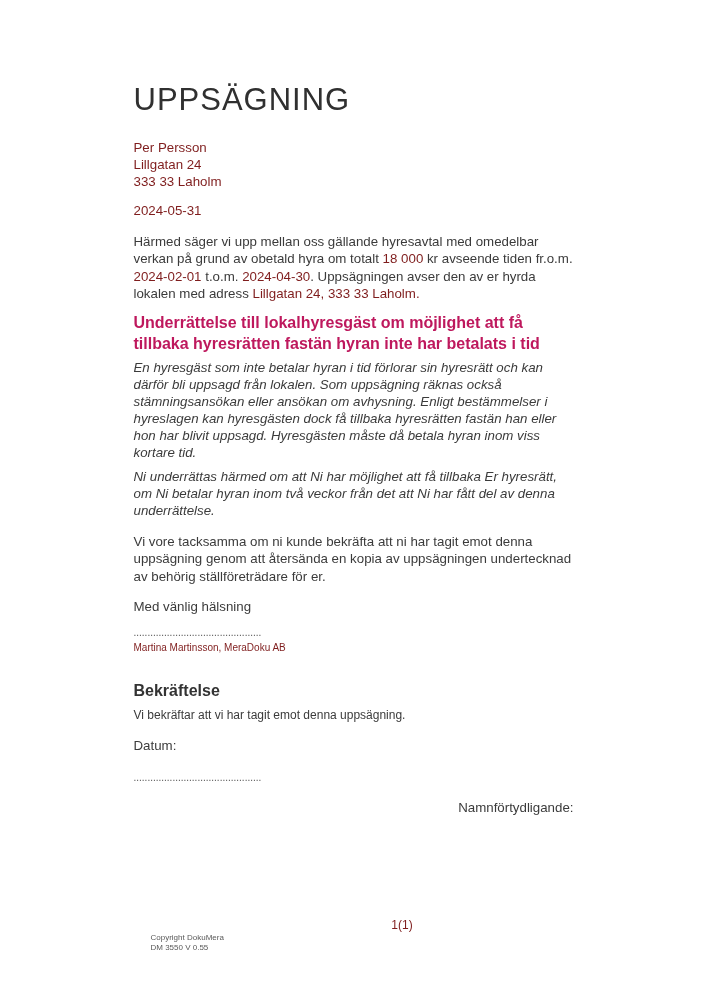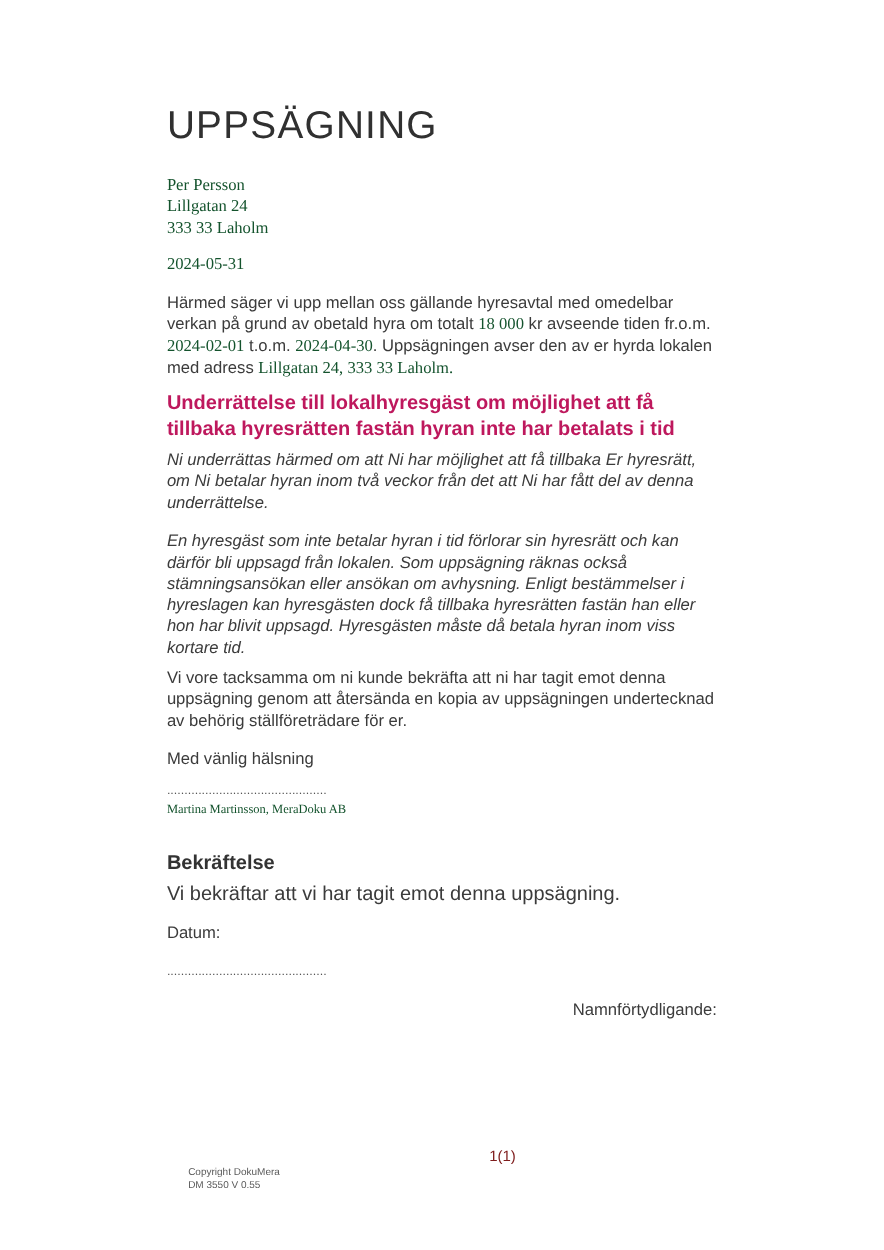--- a/index.html
+++ b/index.html
@@ -16,21 +16,21 @@
     overflow: hidden;
   }
   .doc-title {
     margin: 0 0 24px 0;
     font-size: 31px;
     line-height: 31px;
     font-weight: 300;
     letter-spacing: 1px;
     color: #303030;
   }
-  .t-red { color: #14532d; font-family: Liberation Serif, serif; }
+  .t-red { color: #7f1d1d; }
   .recipient { margin: 0 0 12px 0; }
   .recipient div { font-size: 13.3px; line-height: 17px; }
   .date-line { font-size: 13.3px; line-height: 17px; margin: 0 0 14px 0; }
   p.body {
     margin: 0 0 10px 0;
     font-size: 13.3px;
     line-height: 17.3px;
     max-width: 537px;
   }
   p.body.last { margin-bottom: 13px; }
@@ -60,21 +60,21 @@
     white-space: nowrap;
   }
   .signer { font-size: 10px; line-height: 17px; margin: 0 0 24px 0; }
   h3.confirm-heading {
     margin: 0 0 6px 0;
     font-size: 16px;
     line-height: 21px;
     font-weight: 600;
     color: #333333;
   }
-  .confirm-text { font-size: 16px; line-height: 17px; margin: 0 0 13px 0; }
+  .confirm-text { font-size: 12px; line-height: 17px; margin: 0 0 13px 0; }
   .field-label { font-size: 13.3px; line-height: 17px; margin: 0 0 18px 0; }
   .dotted-line.second { margin: 0 0 15px 0; }
   .name-label { font-size: 13.3px; line-height: 17px; margin: 0; text-align: right; }
   .page-number {
     position: absolute;
     top: 918px;
     left: 0;
     width: 707px;
     text-align: center;
     font-size: 12px;
@@ -102,23 +102,23 @@
     <div class="t-red">Lillgatan 24</div>
     <div class="t-red">333 33 Laholm</div>
   </div>
 
   <div class="date-line t-red">2024-05-31</div>
 
   <p class="body"><span>Härmed säger vi upp mellan oss gällande hyresavtal med omedelbar verkan på grund av obetald hyra om totalt </span><span class="t-red">18 000</span><span> kr avseende tiden fr.o.m. </span><span class="t-red">2024-02-01</span><span> t.o.m. </span><span class="t-red">2024-04-30</span><span>. Uppsägningen avser den av er hyrda lokalen med adress </span><span class="t-red">Lillgatan 24, 333 33 Laholm.</span></p>
 
   <h2 class="section-heading">Underrättelse till lokalhyresgäst om möjlighet att få tillbaka hyresrätten fastän hyran inte har betalats i tid</h2>
 
+  <p class="italic">En hyresgäst som inte betalar hyran i tid förlorar sin hyresrätt och kan därför bli uppsagd från lokalen. Som uppsägning räknas också stämningsansökan eller ansökan om avhysning. Enligt bestämmelser i hyreslagen kan hyresgästen dock få tillbaka hyresrätten fastän han eller hon har blivit uppsagd. Hyresgästen måste då betala hyran inom viss kortare tid.</p>
+
   <p class="italic second">Ni underrättas härmed om att Ni har möjlighet att få tillbaka Er hyresrätt, om Ni betalar hyran inom två veckor från det att Ni har fått del av denna underrättelse.</p>
-
-  <p class="italic">En hyresgäst som inte betalar hyran i tid förlorar sin hyresrätt och kan därför bli uppsagd från lokalen. Som uppsägning räknas också stämningsansökan eller ansökan om avhysning. Enligt bestämmelser i hyreslagen kan hyresgästen dock få tillbaka hyresrätten fastän han eller hon har blivit uppsagd. Hyresgästen måste då betala hyran inom viss kortare tid.</p>
 
   <p class="body last">Vi vore tacksamma om ni kunde bekräfta att ni har tagit emot denna uppsägning genom att återsända en kopia av uppsägningen undertecknad av behörig ställföreträdare för er.</p>
 
   <div class="salutation">Med vänlig hälsning</div>
 
   <div class="dotted-line">..............................................</div>
   <div class="signer t-red">Martina Martinsson, MeraDoku AB</div>
 
   <h3 class="confirm-heading">Bekräftelse</h3>
   <div class="confirm-text">Vi bekräftar att vi har tagit emot denna uppsägning.</div>

